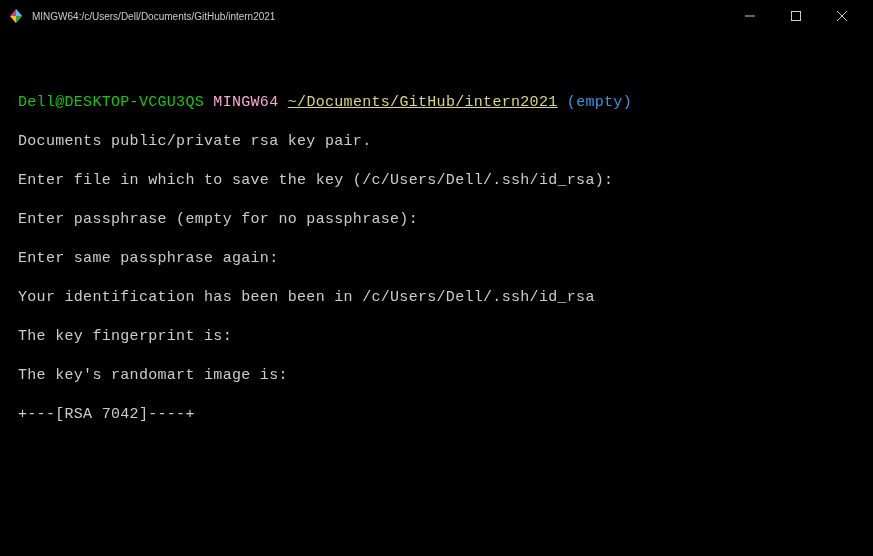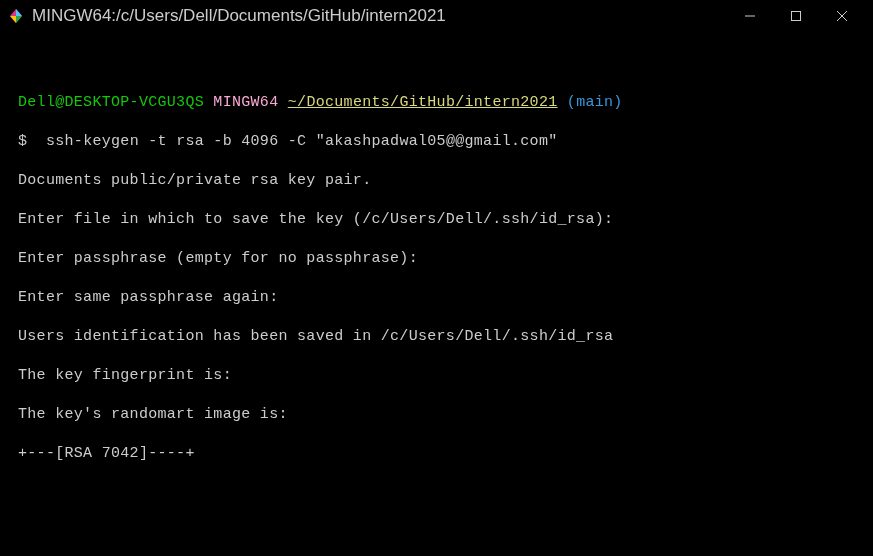--- a/index.html
+++ b/index.html
@@ -14,21 +14,21 @@
       overflow: hidden;
     }
     .titlebar {
       height: 32px;
       background: #000000;
       display: flex;
       align-items: center;
       padding: 4px 8px;
       color: #cccccc;
       font-family: 'Segoe UI', sans-serif;
-      font-size: 17px;
+      font-size: 10px;
     }
     .titlebar-icon {
       width: 16px;
       height: 16px;
       margin-right: 8px;
       display: flex;
       align-items: center;
       justify-content: center;
     }
     .titlebar-title {
@@ -90,27 +90,26 @@
       <svg width="10" height="10" viewBox="0 0 10 10">
           <line x1="0" y1="0" x2="10" y2="10" stroke="#cccccc" stroke-width="1"></line>
           <line x1="10" y1="0" x2="0" y2="10" stroke="#cccccc" stroke-width="1"></line>
         </svg>
     </div>
   </div>
 </div>
 
 <div class="terminal">
 <div class="blank-line"></div>
-<div class="line"><span class="user">Dell@DESKTOP-VCGU3QS</span> <span class="host">MINGW64</span> <span class="path">~/Documents/GitHub/intern2021</span> <span class="branch">(main)</span></div>
-<div class="line"><span class="white">$</span>  <span class="white">ssh-keygen -t rsa -b 4096 -C "akashpadwal05@@gmail.com"</span></div>
+<div class="line"><span class="user">Dell@DESKTOP-VCGU3QS</span> <span class="host">MINGW64</span> <span class="path">~/Documents/GitHub/intern2021</span> <span class="branch">(empty)</span></div>
 <div class="line white">Documents public/private rsa key pair.</div>
 <div class="line white">Enter file in which to save the key (/c/Users/Dell/.ssh/id_rsa):</div>
 <div class="line white">Enter passphrase (empty for no passphrase):</div>
 <div class="line white">Enter same passphrase again:</div>
-<div class="line white">Users identification has been saved in /c/Users/Dell/.ssh/id_rsa</div>
+<div class="line white">Your identification has been been in /c/Users/Dell/.ssh/id_rsa</div>
 <div class="line white">The key fingerprint is:</div>
 <div class="line white">The key's randomart image is:</div>
 <div class="line white">+---[RSA 7042]----+</div>
 
 
 
 
 
 
 

